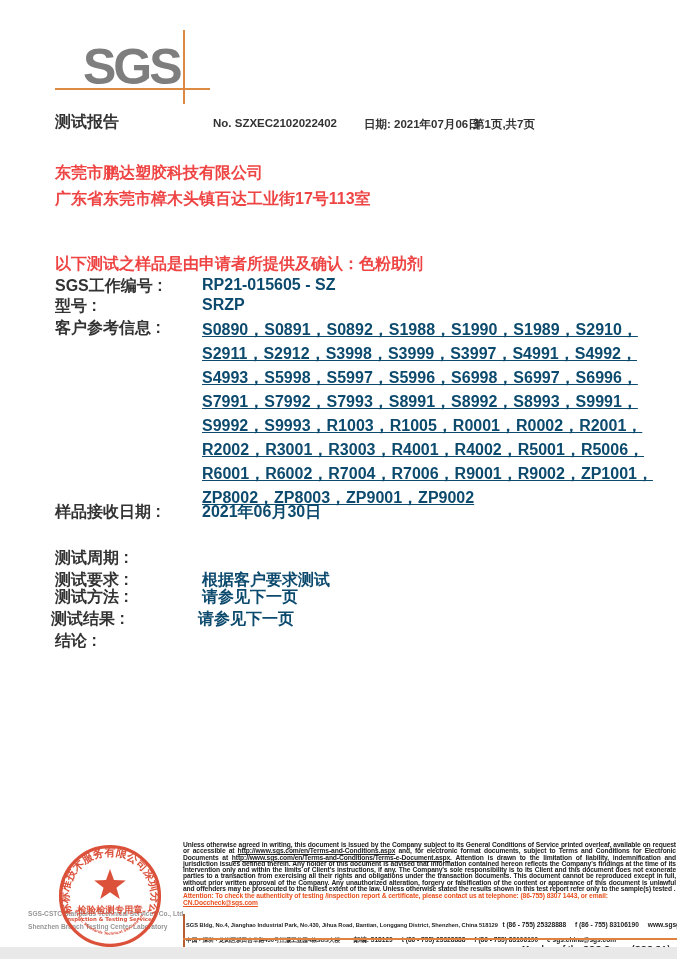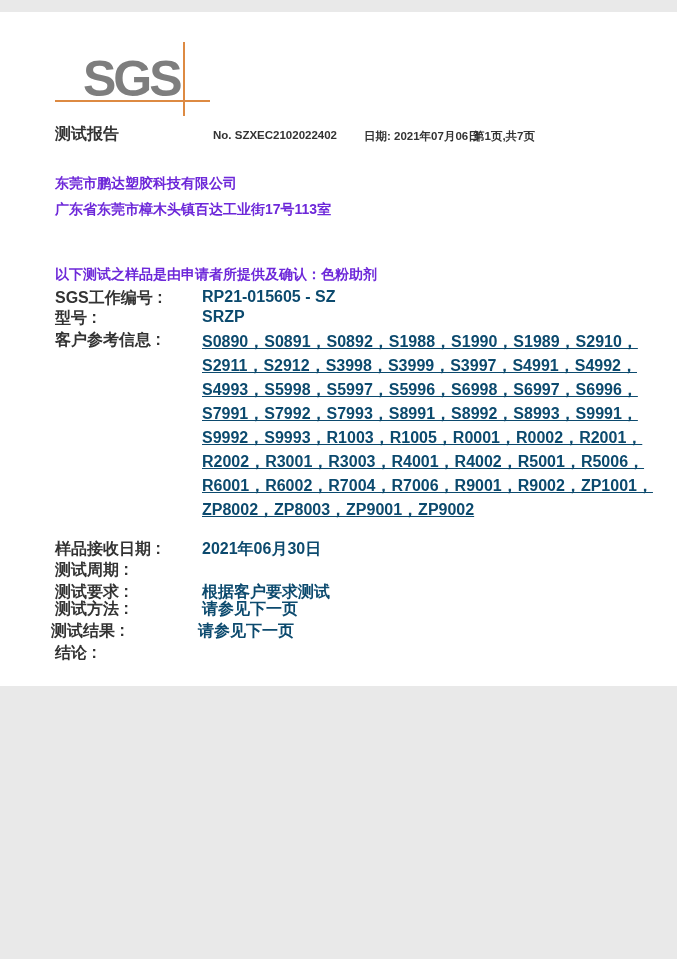--- a/index.html
+++ b/index.html
@@ -1,34 +1,34 @@
 <!DOCTYPE html>
 <html><head>
 <meta charset="utf-8">
 <style>
   html,body{margin:0;padding:0;background:#e9e9e9;}
   .page{
-    position:relative;width:677px;height:674px;background:#ffffff;
+    position:relative;width:677px;height:947px;background:#ffffff;
     font-family:"Liberation Sans","DejaVu Sans",sans-serif;
-    color:#2d2d2d;overflow:hidden;margin:12px auto;
+    color:#2d2d2d;overflow:hidden;margin:0 auto;
   }
   .abs{position:absolute;}
 
   
   .logo-text{position:absolute;left:28px;top:14px;font-size:50px;font-weight:700;
     letter-spacing:-3px;color:#7e7e7e;line-height:1;}
   .logo-hline{position:absolute;left:0;top:60px;width:155px;height:2px;background:#dd8a42;}
   .logo-vline{position:absolute;left:128px;top:2px;width:2px;height:74px;background:#dd8a42;}
 
   
   .report-title{font-size:16px;font-weight:700;color:#333;}
   .hdr{font-size:11.5px;font-weight:700;color:#333;}
 
   
-  .body-txt{font-size:14px;font-weight:700;color:#6d28d9;line-height:1.35;text-align:center;}
+  .body-txt{font-size:16px;font-weight:700;color:#ef4444;line-height:1.35;text-align:center;}
   .row-label{position:absolute;left:0;top:0;font-size:16px;font-weight:700;color:#333;white-space:nowrap;}
   .row-value{position:absolute;left:147px;top:0;font-size:16px;font-weight:700;color:#0c4a6e;}
   .ref-line{line-height:24px;white-space:nowrap;text-decoration:underline;}
   .conclusion{width:444px;line-height:21px;}
 
   
   .stamp-wrap{position:absolute;left:58px;top:844px;width:104px;height:104px;opacity:.93;}
   .stamp-company{position:absolute;left:28px;top:908px;width:170px;font-size:6.6px;
     font-weight:700;color:#979797;line-height:12.5px;}
   .fine-print{position:absolute;left:183px;top:842px;width:493px;}
@@ -82,21 +82,21 @@
       <div class="ref-line">S0890，S0891，S0892，S1988，S1990，S1989，S2910，</div>
       <div class="ref-line">S2911，S2912，S3998，S3999，S3997，S4991，S4992，</div>
       <div class="ref-line">S4993，S5998，S5997，S5996，S6998，S6997，S6996，</div>
       <div class="ref-line">S7991，S7992，S7993，S8991，S8992，S8993，S9991，</div>
       <div class="ref-line">S9992，S9993，R1003，R1005，R0001，R0002，R2001，</div>
       <div class="ref-line">R2002，R3001，R3003，R4001，R4002，R5001，R5006，</div>
       <div class="ref-line">R6001，R6002，R7004，R7006，R9001，R9002，ZP1001，</div>
       <div class="ref-line">ZP8002，ZP8003，ZP9001，ZP9002</div>
     </div>
   </div>
-  <div class="abs" style="left:55px;top:527px;width:590px;height:18px;">
+  <div class="abs" style="left:55px;top:502px;width:590px;height:18px;">
     <span class="row-label">样品接收日期 :</span>
     <span class="row-value">2021年06月30日</span>
   </div>
   <div class="abs" style="left:55px;top:548px;width:590px;height:18px;">
     <span class="row-label">测试周期 :</span>
   </div>
   <div class="abs" style="left:55px;top:570px;width:590px;height:18px;">
     <span class="row-label">测试要求 :</span>
     <span class="row-value">根据客户要求测试</span>
   </div>

